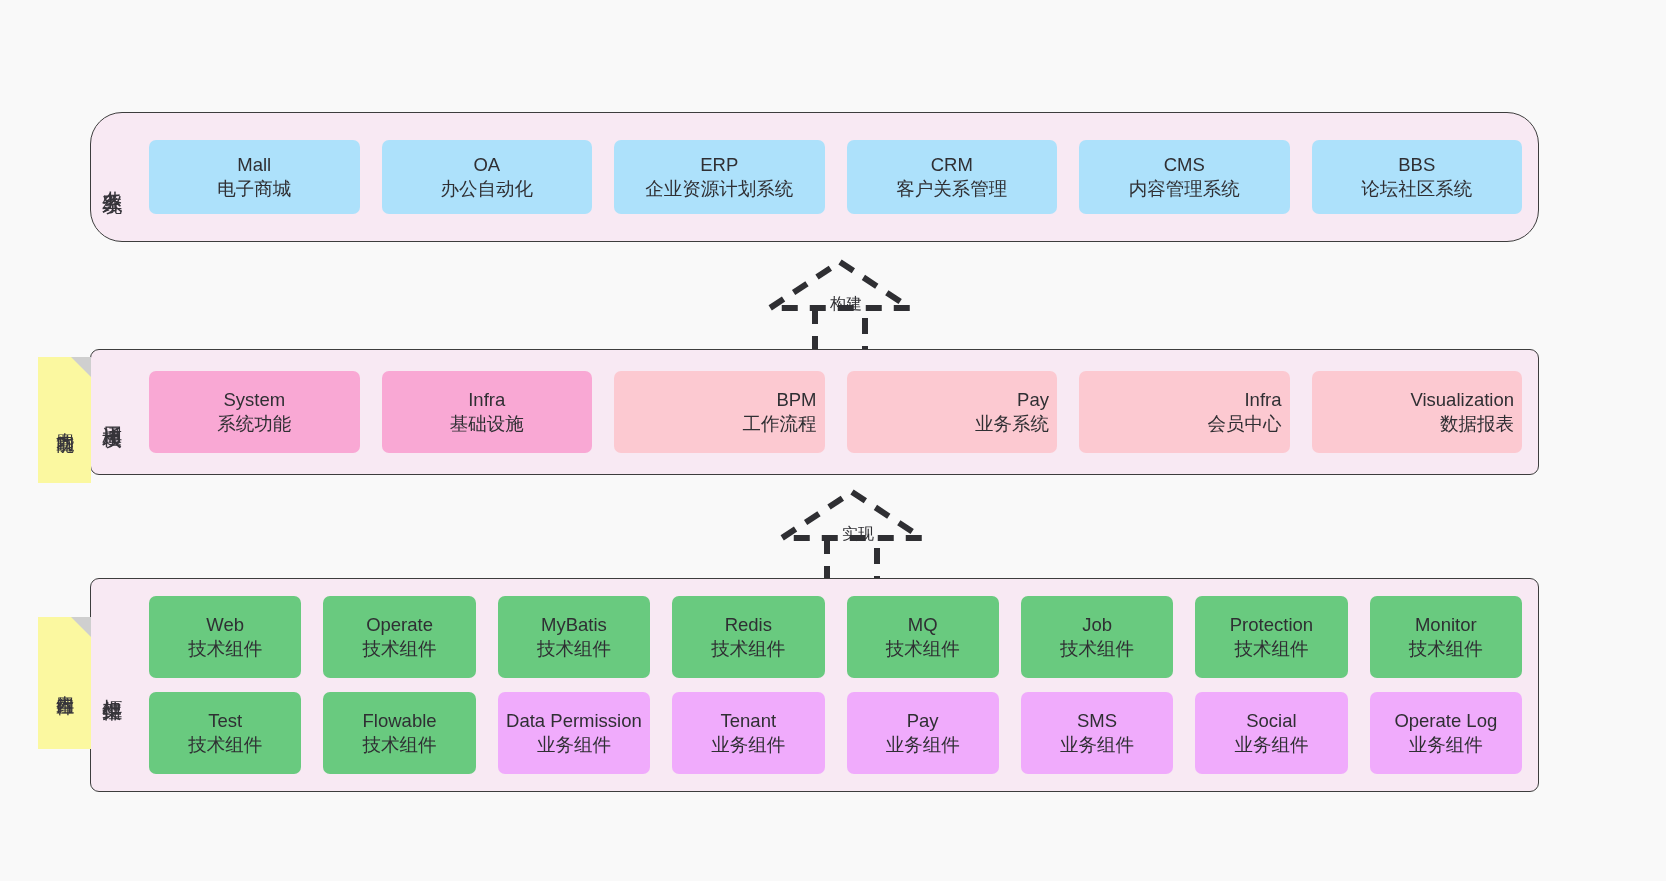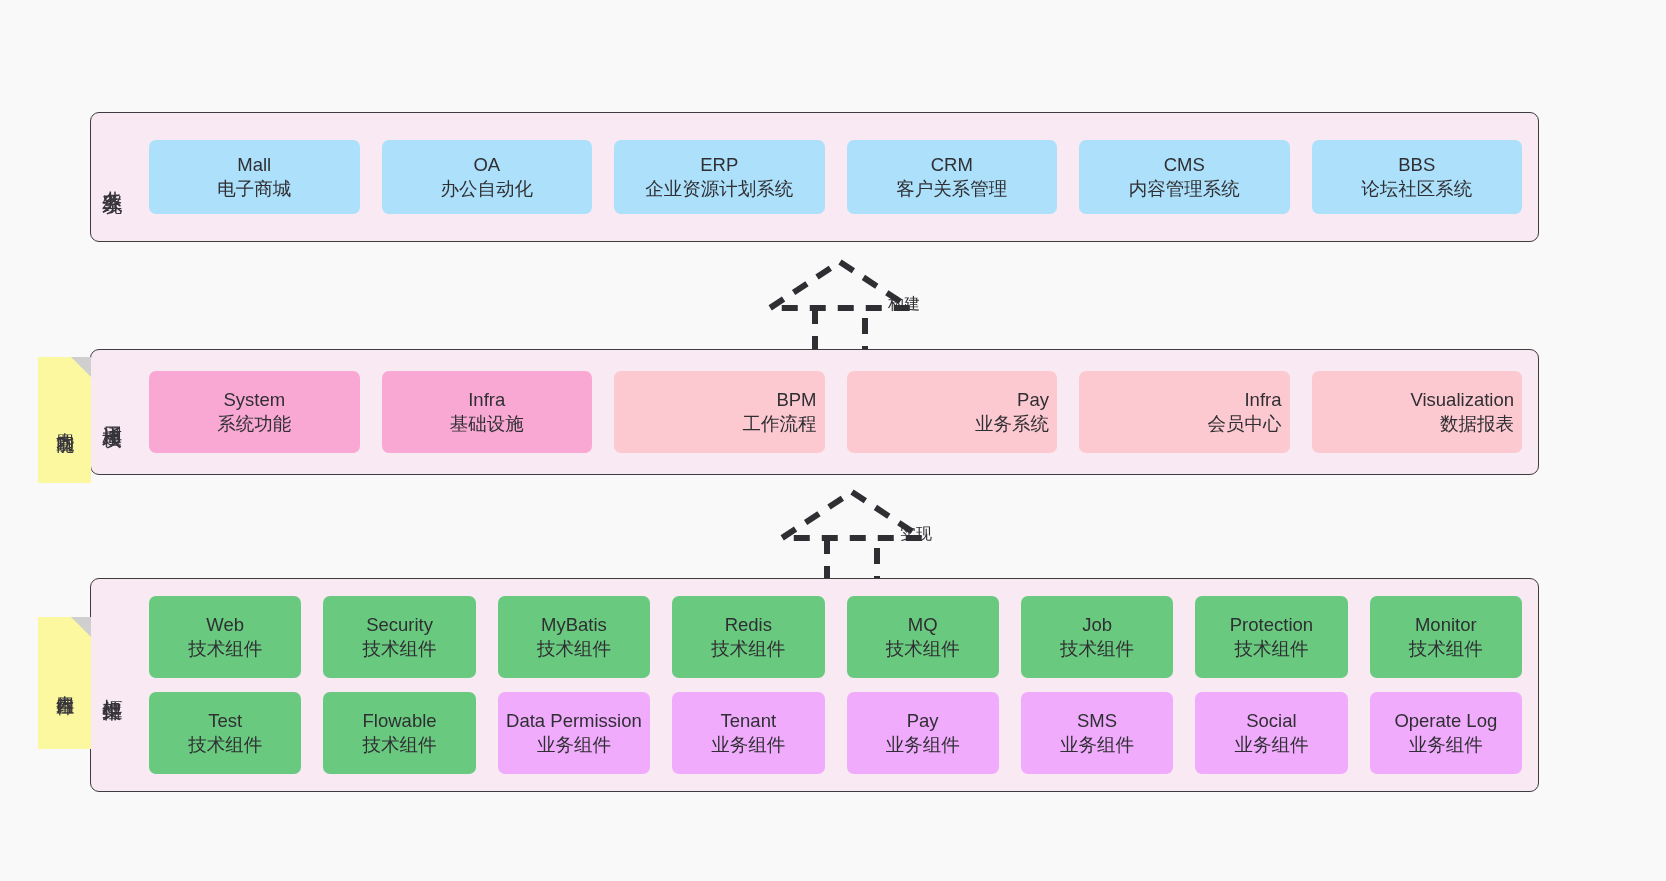--- a/index.html
+++ b/index.html
@@ -80,21 +80,21 @@
   .card .t2 { white-space: nowrap; font-family: Liberation Serif, serif; }
 
   .card.blue        { background: #ade1fb; }
   .card.red         { background: #f9a8d4; }
   .card.pink        { background: #fcc9d1; align-items: flex-end; }
   .card.green       { background: #69ca7f; }
   .card.lightgreen  { background: #f0abfc; }
 
   
   #layer-business {
-    left: 90px;  top: 112px;  width: 1449px; height: 130px;
+    left: 90px;  top: 112px;  width: 1449px; height: 130px; border-radius: 32px;
   }
   #layer-business .card { height: 74px; }
 
   
   #layer-modules {
     left: 90px;  top: 349px;  width: 1449px; height: 126px;
   }
   #layer-modules .card { height: 82px; }
 
   
@@ -133,21 +133,21 @@
   .arrow {
     position: absolute;
     width: 160px;
     height: 96px;
   }
   .arrow svg { display: block; width: 160px; height: 96px; }
   .arrow .arrow-label {
     position: absolute;
     left: 12px; right: 0;
     top: 38px;
-    text-align: right;
+    text-align: center;
     font-size: 16px;
     color: #2f2f33;
     background: transparent;
     line-height: 1;
   }
   #arrow-build    { left: 760px; top: 258px; }
   #arrow-implement{ left: 772px; top: 488px; }
 </style>
 </head>
 <body>
@@ -237,21 +237,21 @@
   <div class="layer" id="layer-framework">
     <div class="layer-label">框架组件</div>
     <div class="layer-body">
 
       <div class="row">
         <div class="card green">
           <span class="t1">Web</span>
           <span class="t2">技术组件</span>
         </div>
         <div class="card green">
-          <span class="t1">Security</span>
+          <span class="t1">Operate</span>
           <span class="t2">技术组件</span>
         </div>
         <div class="card green">
           <span class="t1">MyBatis</span>
           <span class="t2">技术组件</span>
         </div>
         <div class="card green">
           <span class="t1">Redis</span>
           <span class="t2">技术组件</span>
         </div>

